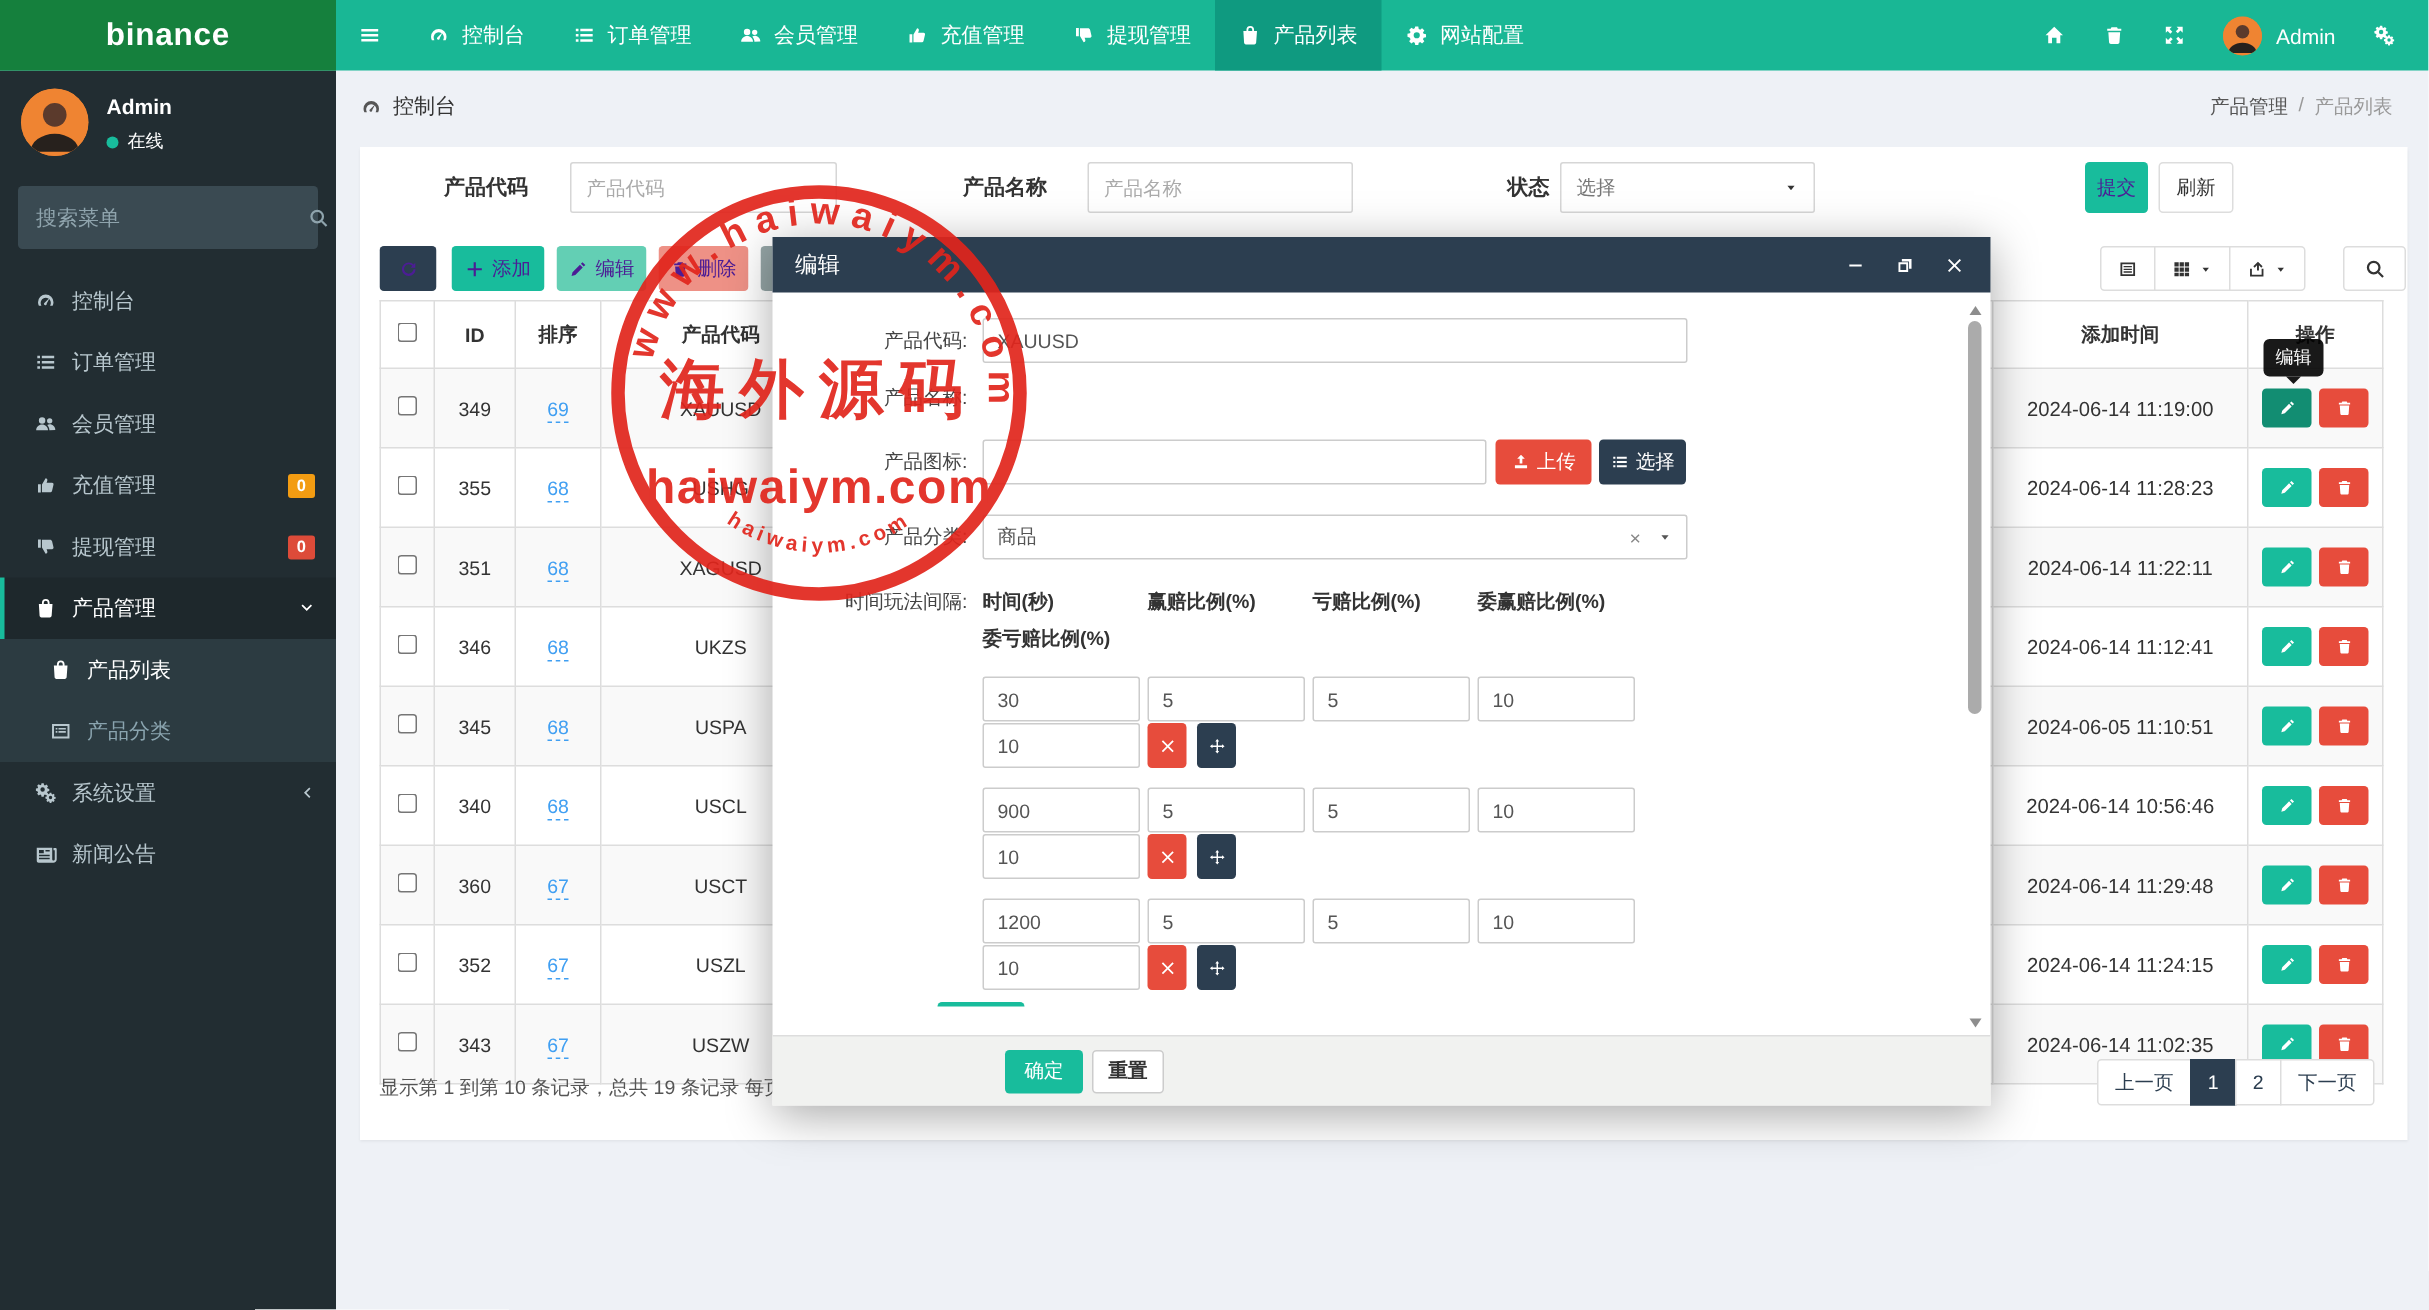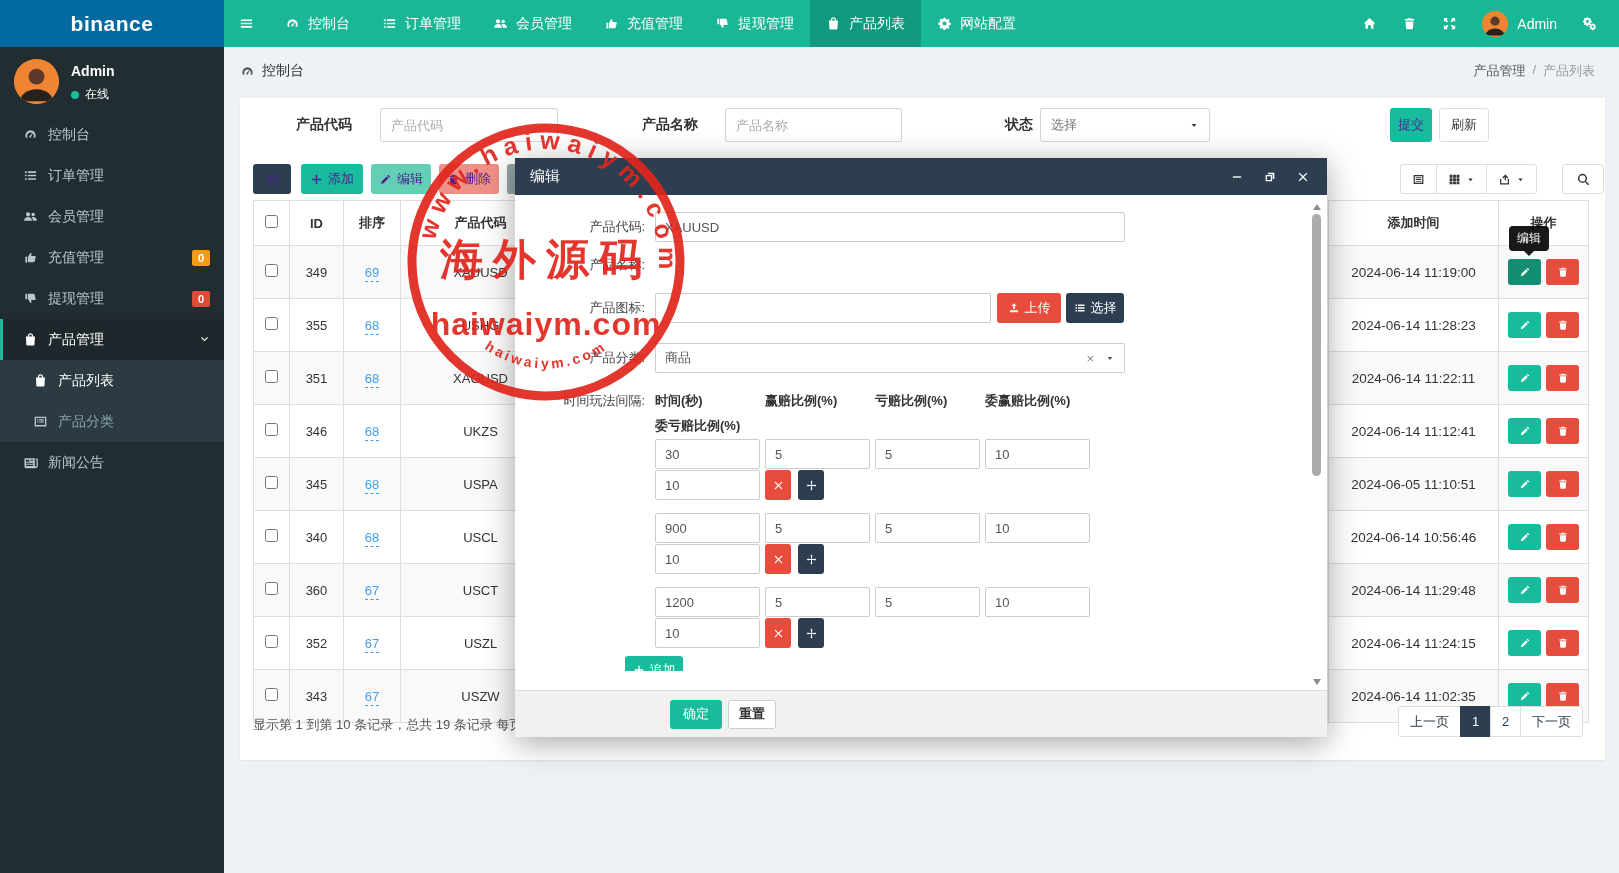--- a/index.html
+++ b/index.html
@@ -4,21 +4,21 @@
 <style>
   * { margin:0; padding:0; box-sizing:border-box; font-family:"Liberation Sans","DejaVu Sans",sans-serif; }
   html,body { width:1619px; height:873px; overflow:hidden; }
   body { background:#eef1f6; position:relative; }
   svg { display:block; }
   .ic { display:inline-flex; align-items:center; justify-content:center; }
   .ic svg { width:15px; height:15px; fill:currentColor; }
 
   
   .navbar { position:absolute; top:0; left:0; right:0; height:47px; background:#19b795; display:flex; align-items:stretch; z-index:30; }
-  .logo { width:224px; background:#0369a1; color:#fff; font-size:21px; font-weight:bold; display:flex; align-items:center; justify-content:center; letter-spacing:.5px; cursor:pointer; }
+  .logo { width:224px; background:#15803d; color:#fff; font-size:21px; font-weight:bold; display:flex; align-items:center; justify-content:center; letter-spacing:.5px; cursor:pointer; }
   .nav-item { display:flex; align-items:center; gap:8px; padding:0 16px; color:#fff; font-size:14px; cursor:pointer; }
   .nav-item.toggle { padding:0 15px; }
   .nav-item.active { background:#0f9a80; }
   .nav-right { margin-left:auto; display:flex; align-items:center; gap:25px; padding-right:22px; color:#fff; }
   .nav-right .ic { cursor:pointer; }
   .nav-user { display:flex; align-items:center; gap:9px; cursor:pointer; }
   .avatar { border-radius:50%; overflow:hidden; background:#ef8432; flex:0 0 auto; }
   .avatar svg { width:100%; height:100%; }
   .nav-user-name { font-size:14px; }
 
@@ -134,21 +134,21 @@
   .m-upload { width:64px; background:#e74c3c; margin-left:6px; }
   .m-choose { width:58px; background:#2c3e50; margin-left:5px; }
   .mselect { width:470px; height:30px; border:1px solid #ccc; border-radius:2px; display:flex; align-items:center; padding:0 9px; font-size:13px; color:#555; cursor:pointer; }
   .mselect .clr { margin-left:auto; color:#888; font-size:13px; cursor:pointer; }
   .mselect .caret { margin-left:11px; color:#555; }
   .mselect .caret svg { width:10px; height:10px; }
   .toprow { align-items:flex-start; }
   .gridhead { display:flex; gap:5px; font-size:13px; font-weight:bold; color:#333; }
   .gridhead span { width:105px; white-space:nowrap; }
   .gridhead2 { font-size:13px; font-weight:bold; color:#333; margin-top:7px; }
-  .grow { display:flex; gap:5px; margin-top:4px; }
+  .grow { display:flex; gap:5px; margin-top:16px; }
   .grow2 { display:flex; margin-top:1px; }
   .sqbtn { width:26px; height:30px; border-radius:3px; display:inline-flex; align-items:center; justify-content:center; color:#fff; cursor:pointer; }
   .sqbtn svg { width:11px; height:11px; fill:#fff; }
   .sq-x { background:#e74c3c; margin-left:5px; }
   .sq-mv { background:#2c3e50; margin-left:7px; }
   .m-append { width:58px; height:27px; margin-top:8px; margin-left:100px; }
   .modal-foot { position:absolute; left:0; right:0; bottom:0; height:47px; background:#f1f2f0; border-top:1px solid #ddd; display:flex; align-items:center; padding-left:155px; gap:6px; }
   .m-ok { width:52px; height:29px; }
   .m-reset { width:48px; height:29px;font-weight:bold; }
   
@@ -283,20 +283,28 @@
         </svg>
       </span>
     <div class="user-info">
       <div class="user-name">Admin</div>
       <div class="user-status">
           <span class="dot"></span>
           <span>在线</span>
         </div>
     </div>
   </div>
+  <div class="side-search">
+    <input type="text" placeholder="搜索菜单" style="">
+    <span class="ic">
+        <svg viewBox="0 0 16 16" fill="currentColor">
+          <path d="M6.9 1.9a4.9 4.9 0 1 1 0 9.8 4.9 4.9 0 0 1 0-9.8zm0 1.6a3.3 3.3 0 1 0 0 6.6 3.3 3.3 0 0 0 0-6.6zM10.9 9.8l3.2 3.2-1.1 1.1-3.2-3.2z"></path>
+        </svg>
+      </span>
+  </div>
   <ul class="smenu">
     <li class="sitem">
         <span class="ic">
           <svg viewBox="0 0 16 16" fill="currentColor">
             <path d="M8 3.5a5.5 5.5 0 0 0-5.5 5.5c0 .9.2 1.7.6 2.5h1.8A3.7 3.7 0 0 1 8 5.9a3.7 3.7 0 0 1 3.1 5.6h1.8c.4-.8.6-1.6.6-2.5A5.5 5.5 0 0 0 8 3.5z"></path>
             <path d="M7.2 9.4 11 5.6 8.7 10a1 1 0 1 1-1.5-.6z"></path>
           </svg>
         </span>
         <span>控制台</span>
       </li>
@@ -363,20 +371,39 @@
         <li class="sitem dim">
             <span class="ic">
               <svg viewBox="0 0 16 16" fill="currentColor">
                 <path d="M1.8 2.8h12.4v10.4H1.8zm1.4 1.4v7.6h9.6V4.2zM4.4 5.6h1.2v1.2H4.4zm2 0h5.2v1.2H6.4zm-2 2.3h1.2v1.2H4.4zm2 0h5.2v1.2H6.4z"></path>
               </svg>
             </span>
             <span>产品分类</span>
           </li>
       </ul>
     </li>
+    <li class="sitem">
+        <span class="ic">
+          <svg viewBox="0 0 16 16" fill="currentColor">
+            <g transform="scale(.72)">
+              <path d="M6.9 1.8h2.2l.3 1.7c.3.1.7.3 1 .5l1.4-1 1.6 1.6-1 1.4c.2.3.4.6.5 1l1.7.3v2.2l-1.7.3c-.1.4-.3.7-.5 1l1 1.4-1.6 1.6-1.4-1c-.3.2-.6.4-1 .5l-.3 1.7H6.9l-.3-1.7a4 4 0 0 1-1-.5l-1.4 1-1.6-1.6 1-1.4a4 4 0 0 1-.5-1L1.4 9.1V6.9l1.7-.3c.1-.4.3-.7.5-1l-1-1.4 1.6-1.6 1.4 1c.3-.2.6-.4 1-.5zM8 5.8A2.2 2.2 0 1 0 8 10.2 2.2 2.2 0 0 0 8 5.8z" fill-rule="evenodd"></path>
+            </g>
+            <g transform="translate(7 7) scale(.55)">
+              <path d="M6.9 1.8h2.2l.3 1.7c.3.1.7.3 1 .5l1.4-1 1.6 1.6-1 1.4c.2.3.4.6.5 1l1.7.3v2.2l-1.7.3c-.1.4-.3.7-.5 1l1 1.4-1.6 1.6-1.4-1c-.3.2-.6.4-1 .5l-.3 1.7H6.9l-.3-1.7a4 4 0 0 1-1-.5l-1.4 1-1.6-1.6 1-1.4a4 4 0 0 1-.5-1L1.4 9.1V6.9l1.7-.3c.1-.4.3-.7.5-1l-1-1.4 1.6-1.6 1.4 1c.3-.2.6-.4 1-.5zM8 5.8A2.2 2.2 0 1 0 8 10.2 2.2 2.2 0 0 0 8 5.8z" fill-rule="evenodd"></path>
+            </g>
+          </svg>
+        </span>
+        <span>系统设置</span>
+        <span class="flexgap"></span>
+        <span class="ic chev">
+          <svg viewBox="0 0 16 16" fill="currentColor">
+            <path d="M10.4 2.9 5.3 8l5.1 5.1 1.2-1.2L7.7 8l3.9-3.9z"></path>
+          </svg>
+        </span>
+      </li>
     <li class="sitem">
         <span class="ic">
           <svg viewBox="0 0 16 16" fill="currentColor">
             <path d="M1.6 3.4h11v8.1c0 .5.4.9.9.9s.9-.4.9-.9V5.1h-.9V3.6h1.4c.5 0 .9.4.9.9v7c0 1.4-1.1 2.5-2.5 2.5H3c-.8 0-1.4-.6-1.4-1.4zM3.2 5v2.2h3.4V5zm4.6 0v1.1h3V5zM3.2 8.3v1.1h7.6V8.3zm0 2.2v1.1h7.6v-1.1z"></path>
           </svg>
         </span>
         <span>新闻公告</span>
       </li>
   </ul>
 </aside>

